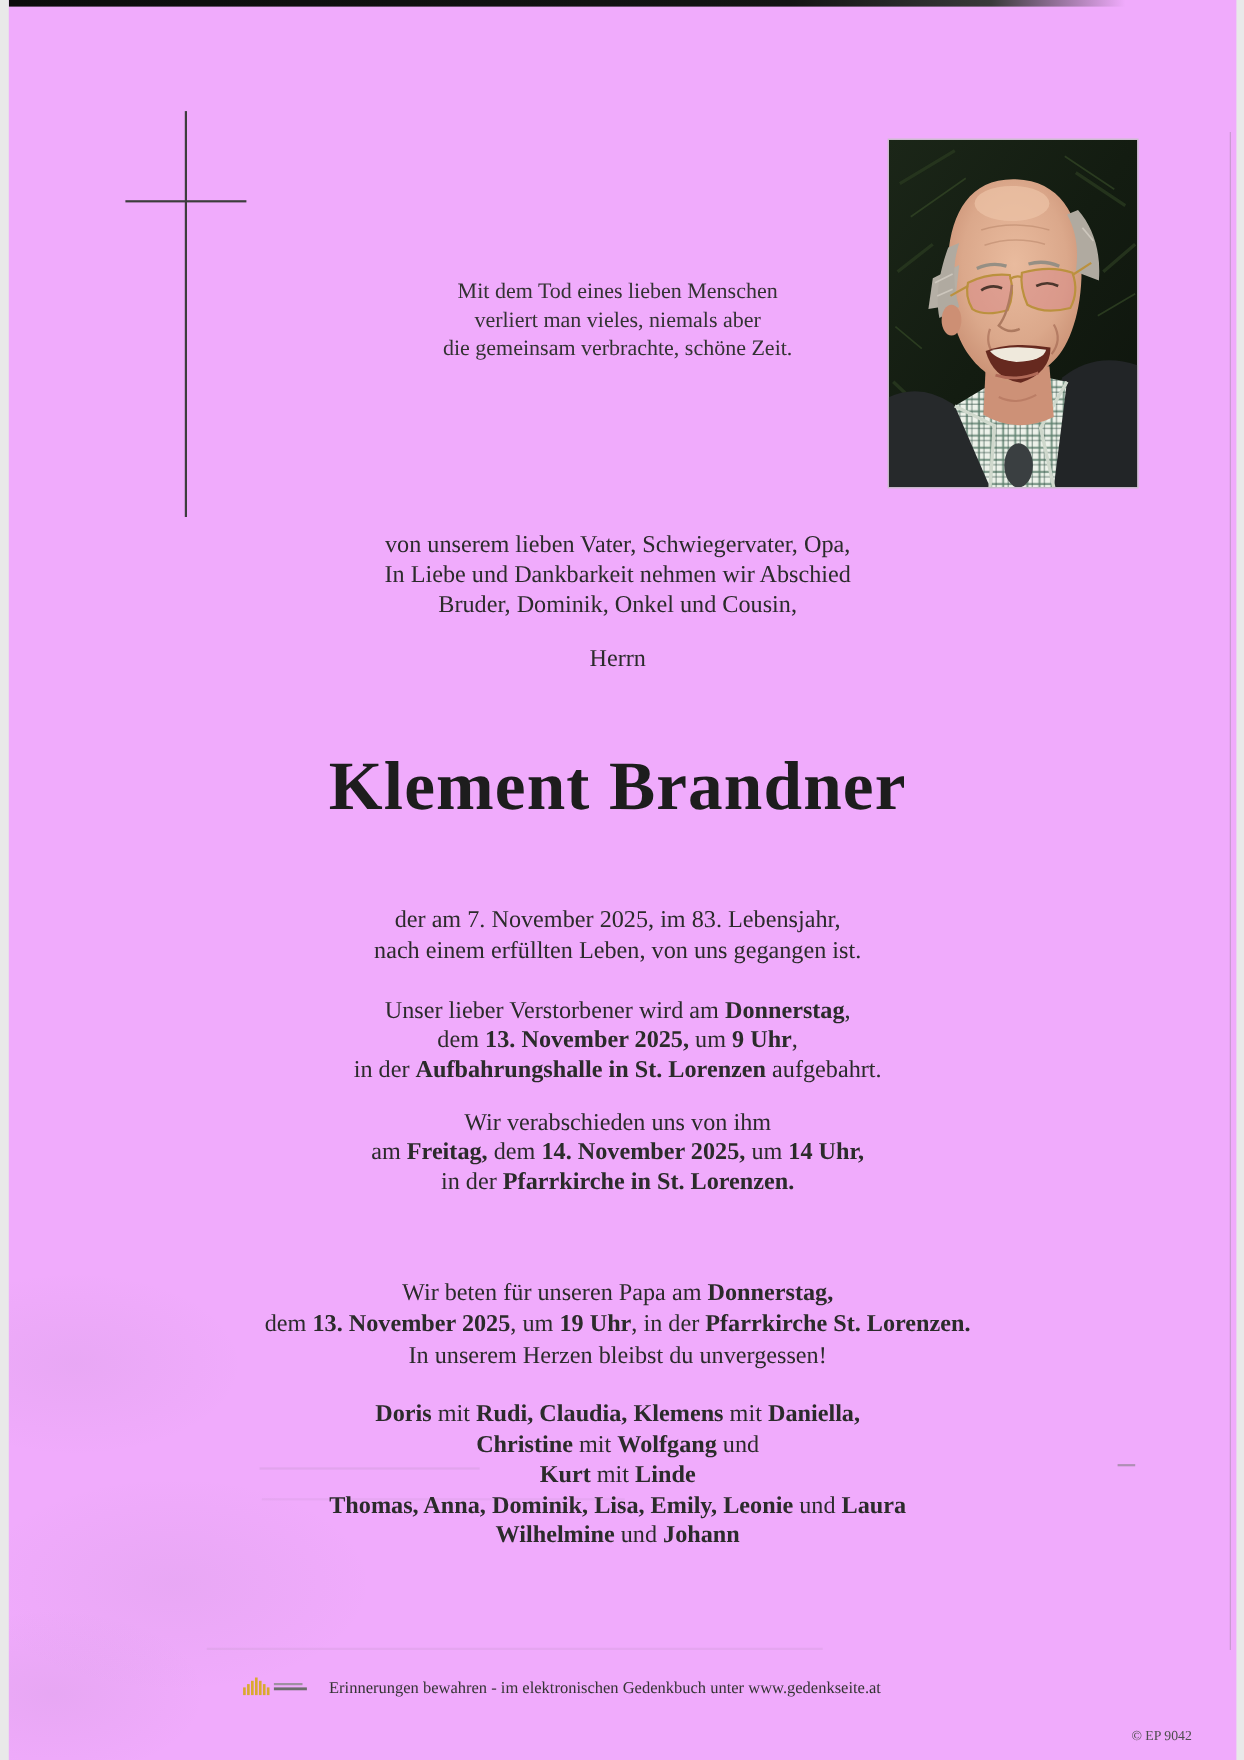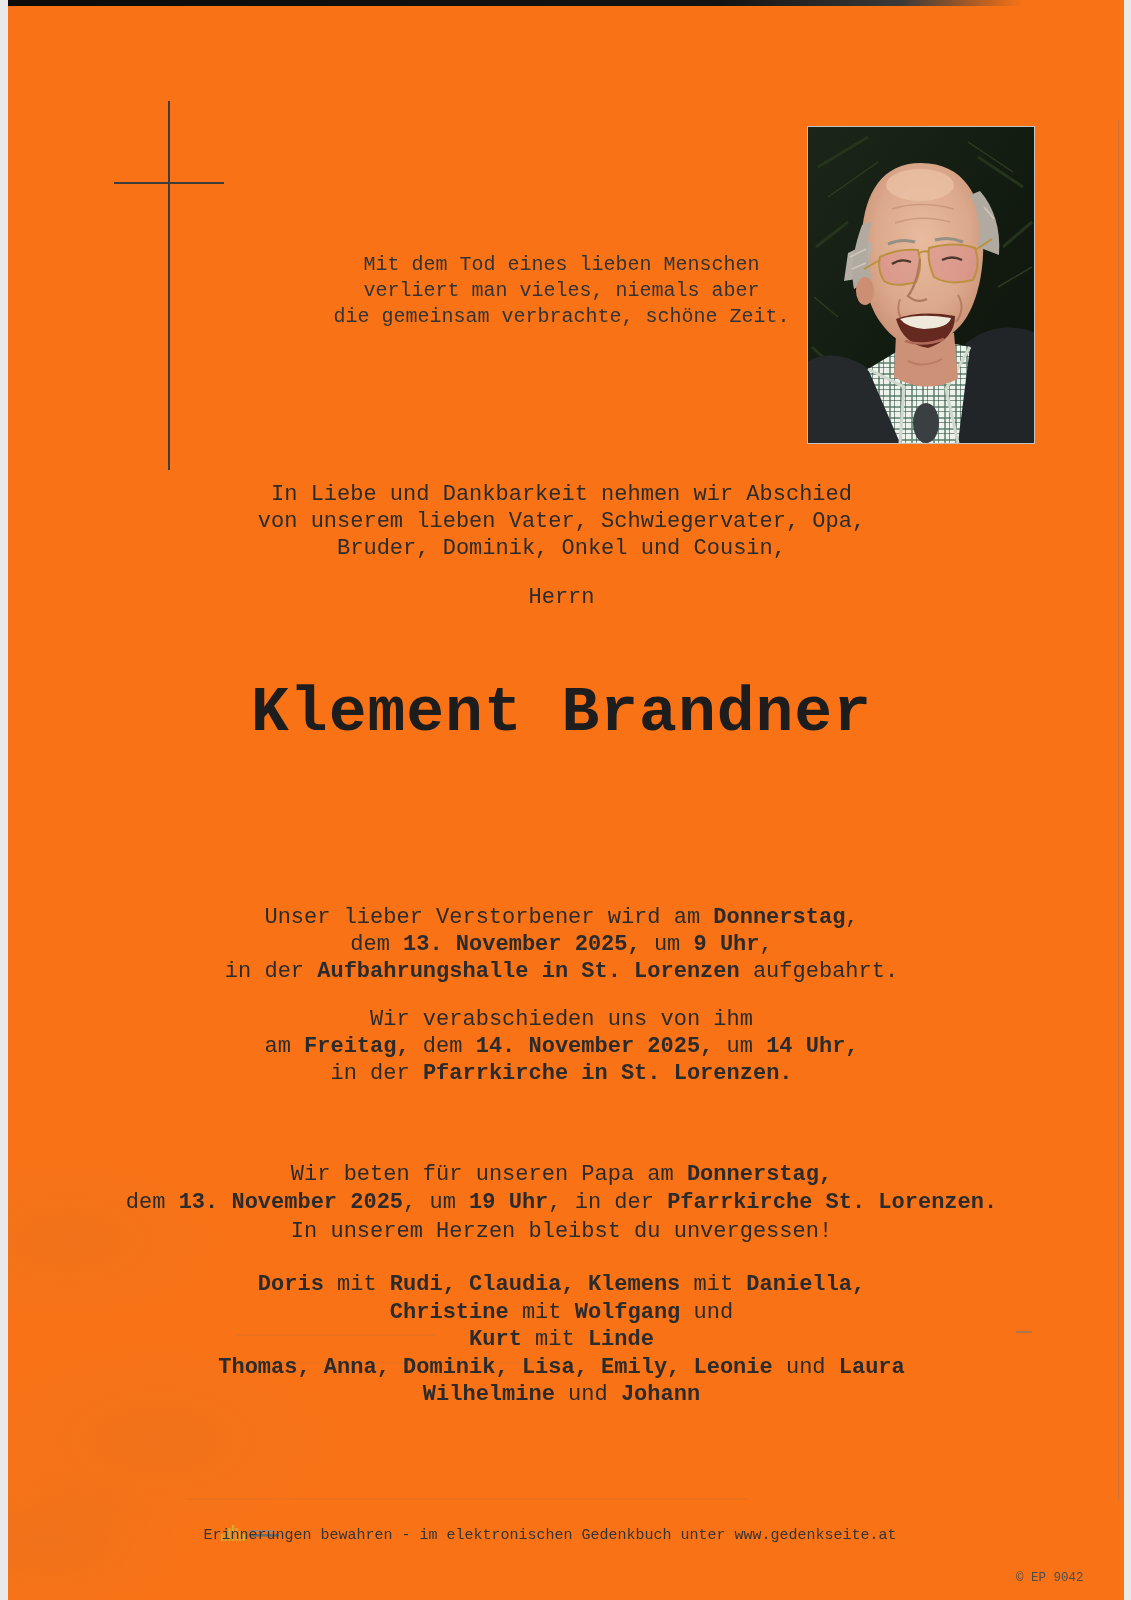--- a/index.html
+++ b/index.html
@@ -1,21 +1,21 @@
 <!DOCTYPE html>
 <html lang="de"><head>
 <meta charset="utf-8">
 <style>
   html,body{margin:0;padding:0;background:#e9e9e9;}
   .page{
     position:relative;
     width:1116px;height:1600px;
     margin:0 auto;
-    background:#f97316;
-    font-family:Liberation Mono, monospace;
+    background:#f0abfc;
+    font-family:Liberation Serif, serif;
     color:#2b2b2b;
     overflow:hidden;
   }
   
   .scan-bar-top{
     position:absolute;left:0;top:0;width:1015px;height:6px;
     background:linear-gradient(to right,#0c0c0c 0%,#141414 70%,#3a3a3a 88%,rgba(20,20,20,0) 100%);
   }
   .scan-edge-right{
     position:absolute;right:5px;top:120px;width:1px;height:1380px;
@@ -187,29 +187,33 @@
     </svg>
   </div>
 
   <div class="col quote">
     <div>Mit dem Tod eines lieben Menschen</div>
     <div>verliert man vieles, niemals aber</div>
     <div>die gemeinsam verbrachte, schöne Zeit.</div>
   </div>
 
   <div class="col intro">
+    <div>von unserem lieben Vater, Schwiegervater, Opa,</div>
     <div>In Liebe und Dankbarkeit nehmen wir Abschied</div>
-    <div>von unserem lieben Vater, Schwiegervater, Opa,</div>
     <div>Bruder, Dominik, Onkel und Cousin,</div>
   </div>
 
   <div class="col salutation">Herrn</div>
 
   <div class="col deceased-name">Klement Brandner</div>
 
+  <div class="col life">
+    <div>der am 7. November 2025, im 83. Lebensjahr,</div>
+    <div>nach einem erfüllten Leben, von uns gegangen ist.</div>
+  </div>
 
   <div class="col para laying">
     <div>Unser lieber Verstorbener wird am <b>Donnerstag</b>,</div>
     <div>dem <b>13. November 2025,</b> um <b>9 Uhr</b>,</div>
     <div>in der <b>Aufbahrungshalle in St. Lorenzen</b> aufgebahrt.</div>
   </div>
 
   <div class="col para farewell">
     <div>Wir verabschieden uns von ihm</div>
     <div>am <b>Freitag,</b> dem <b>14. November 2025,</b> um <b>14 Uhr,</b></div>

